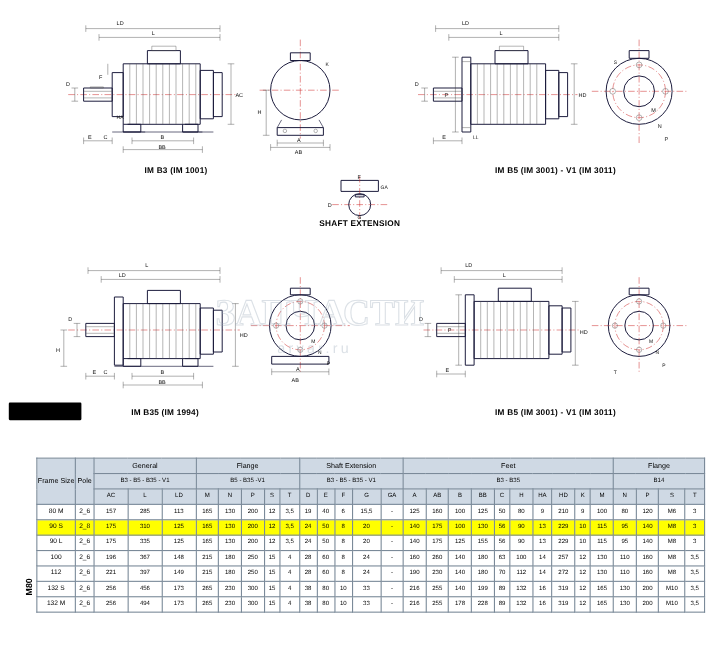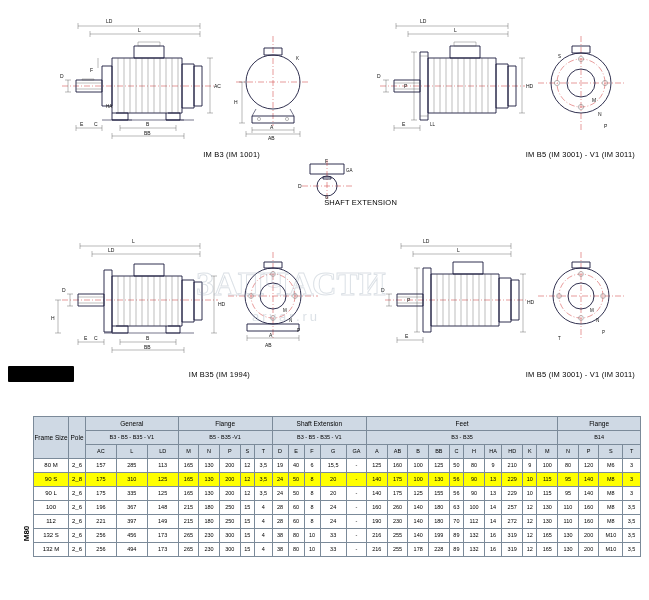--- a/index.html
+++ b/index.html
@@ -23,23 +23,23 @@
     height: 410px;
   }
 
   .panel {
     position: absolute;
   }
 
   .caption {
     position: absolute;
     font-size: 7.5px;
-    font-weight: normal;
+    font-weight: bold;
     letter-spacing: 0.2px;
-    text-align: right;
+    text-align: center;
     white-space: nowrap;
     color: #000;
   }
 
   svg { display: block; }
 
   .ln  { stroke: #1a1a3c; stroke-width: 0.6; fill: none; }
   .ln2 { stroke: #1a1a3c; stroke-width: 0.9; fill: none; }
   .thin{ stroke: #555; stroke-width: 0.4; fill: none; }
   .ctr { stroke: #cc2222; stroke-width: 0.45; fill: none; stroke-dasharray: 6 2 1 2; }

